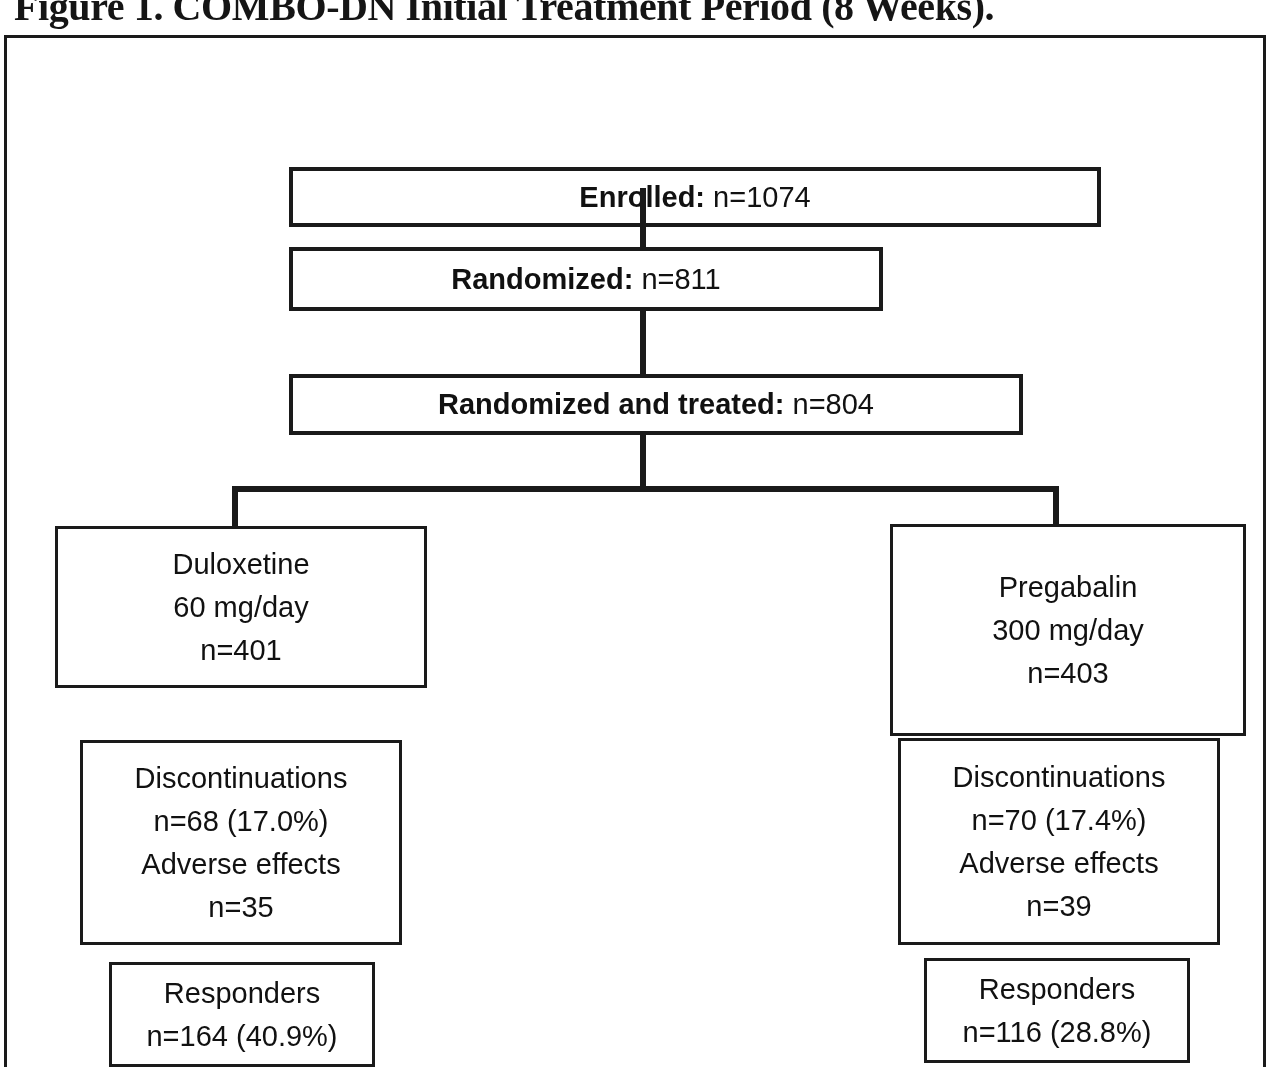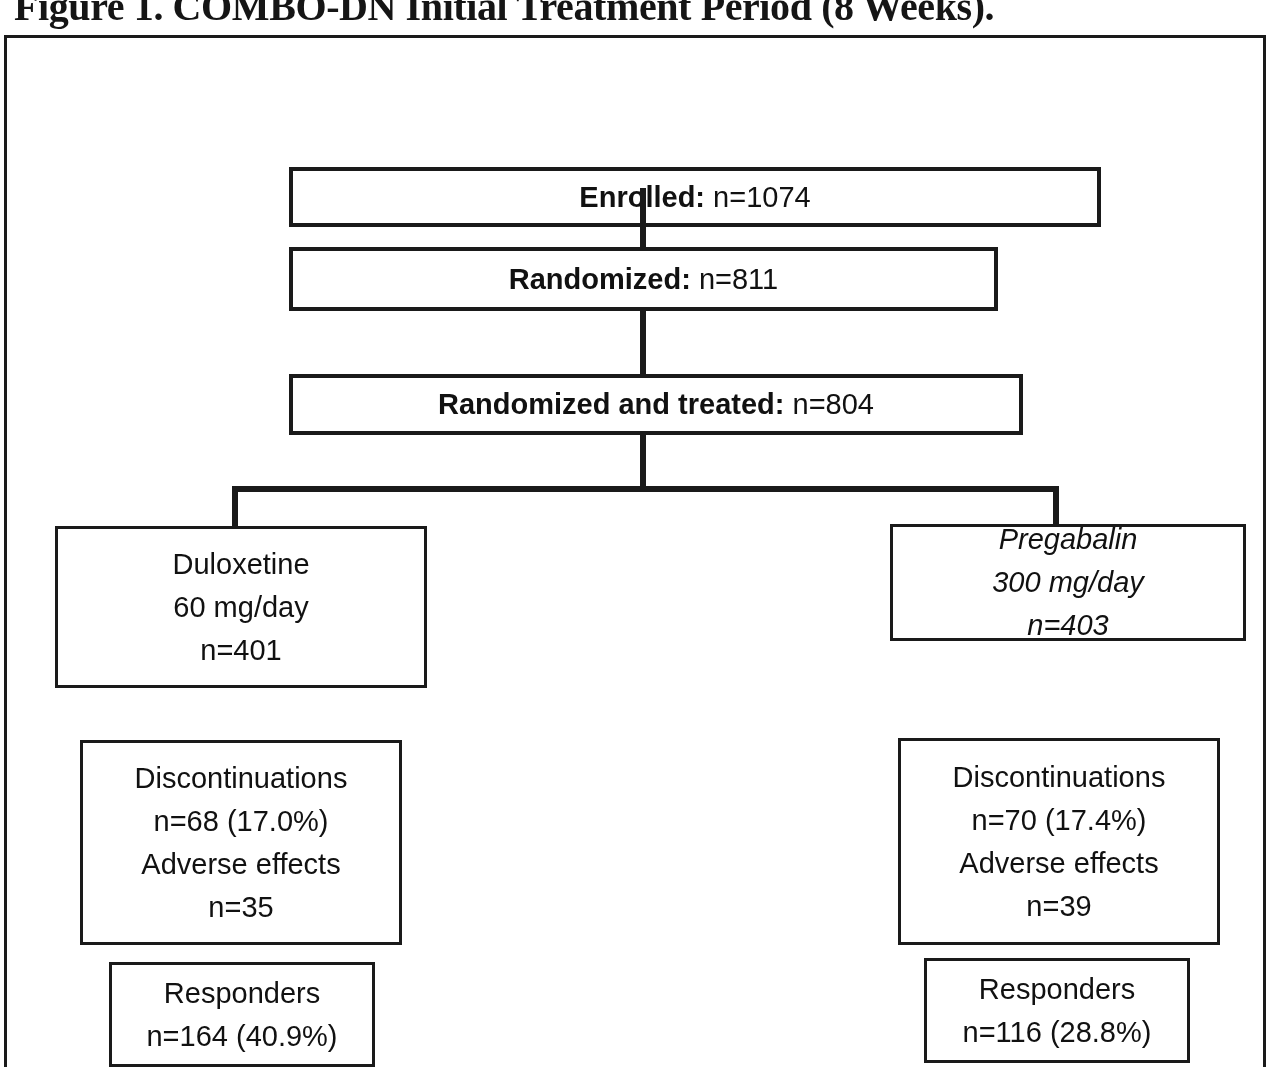--- a/index.html
+++ b/index.html
@@ -73,25 +73,25 @@
     background: #1a1a1a;
   }
   .conn-h {
     position: absolute;
     height: 6px;
     background: #1a1a1a;
   }
 
   
   #node-enrolled   { left: 289px; top: 131px; width: 812px; height: 60px; margin-top: 36px; }
-  #node-randomized { left: 289px; top: 247px; width: 709px; height: 64px; }
+  #node-randomized { left: 289px; top: 247px; width: 594px; height: 64px; }
   #node-treated    { left: 289px; top: 374px; width: 734px; height: 61px; }
 
   #node-duloxetine { left: 55px;  top: 526px; width: 372px; height: 162px; }
-  #node-pregabalin { left: 890px; top: 524px; width: 356px; height: 117px; font-style: italic; }
+  #node-pregabalin { left: 890px; top: 524px; width: 356px; height: 212px; }
 
   #node-disc-left  { left: 80px;  top: 740px; width: 322px; height: 205px; }
   #node-disc-right { left: 898px; top: 738px; width: 322px; height: 207px; }
 
   #node-resp-left  { left: 109px; top: 962px; width: 266px; height: 105px; }
   #node-resp-right { left: 924px; top: 958px; width: 266px; height: 105px; }
 
   
   #conn-enrolled-randomized { left: 640px; top: 188px; height: 62px; }
   #conn-randomized-treated  { left: 640px; top: 308px; height: 69px; }

